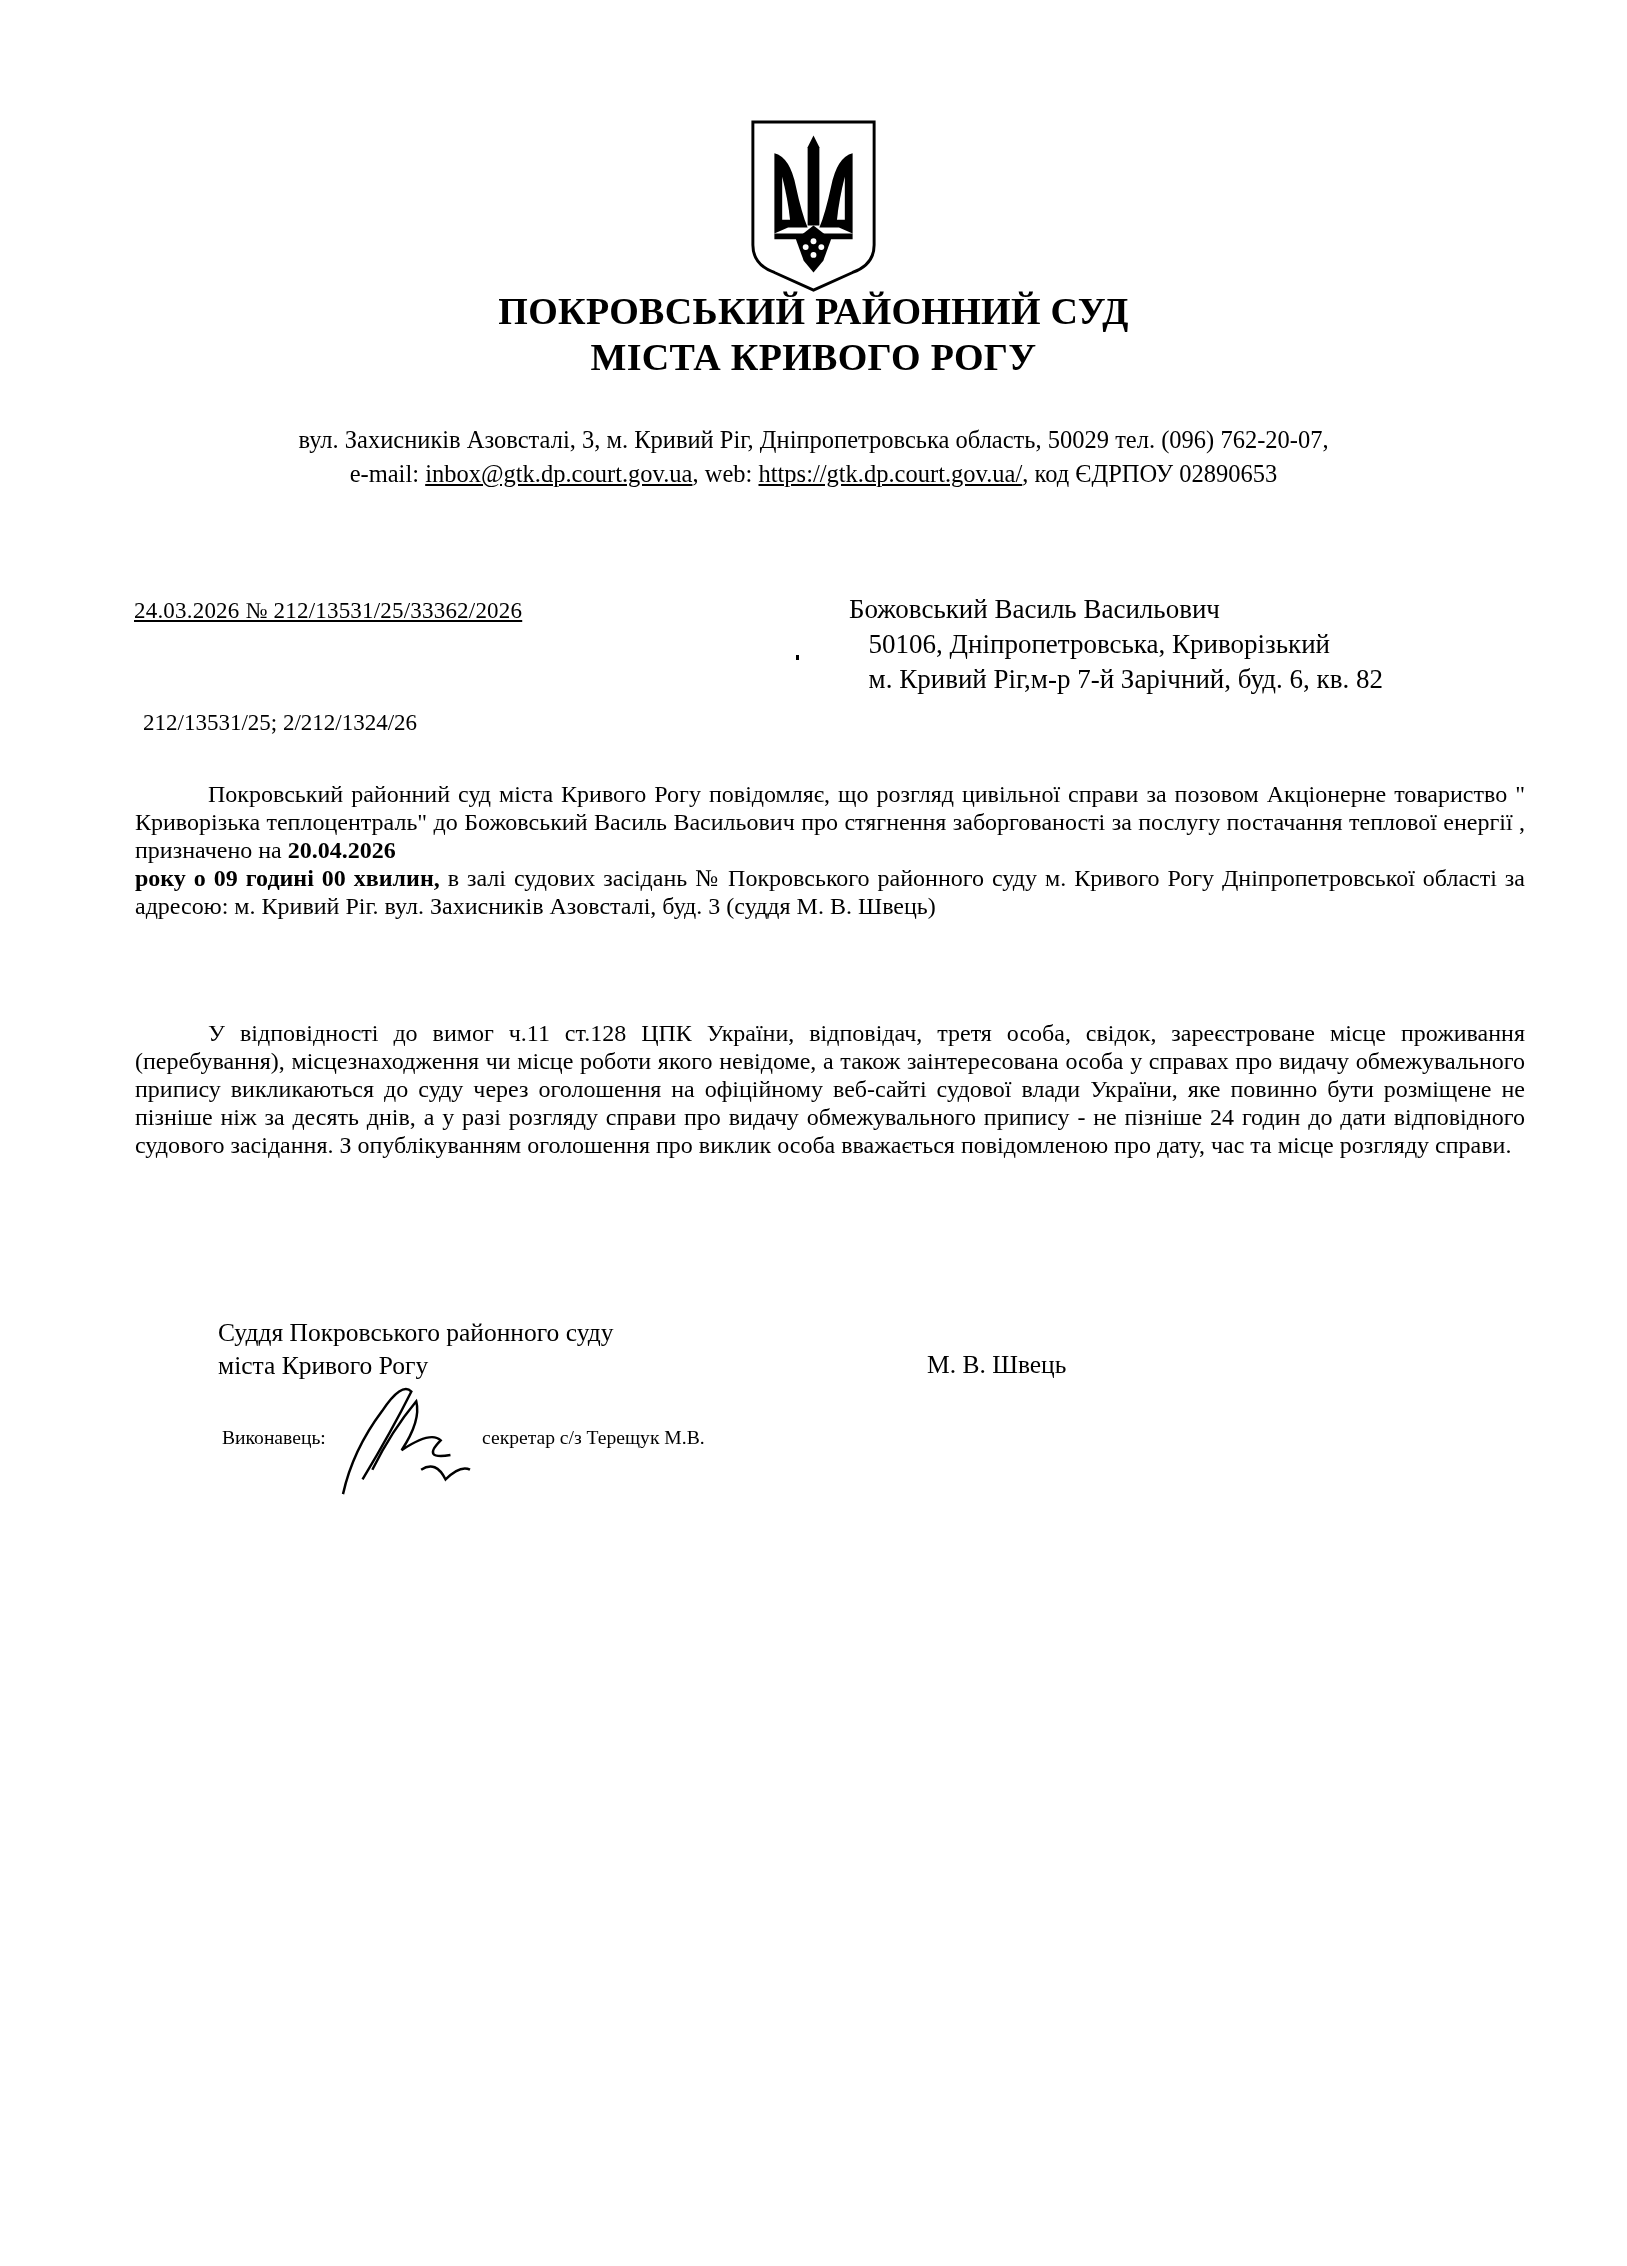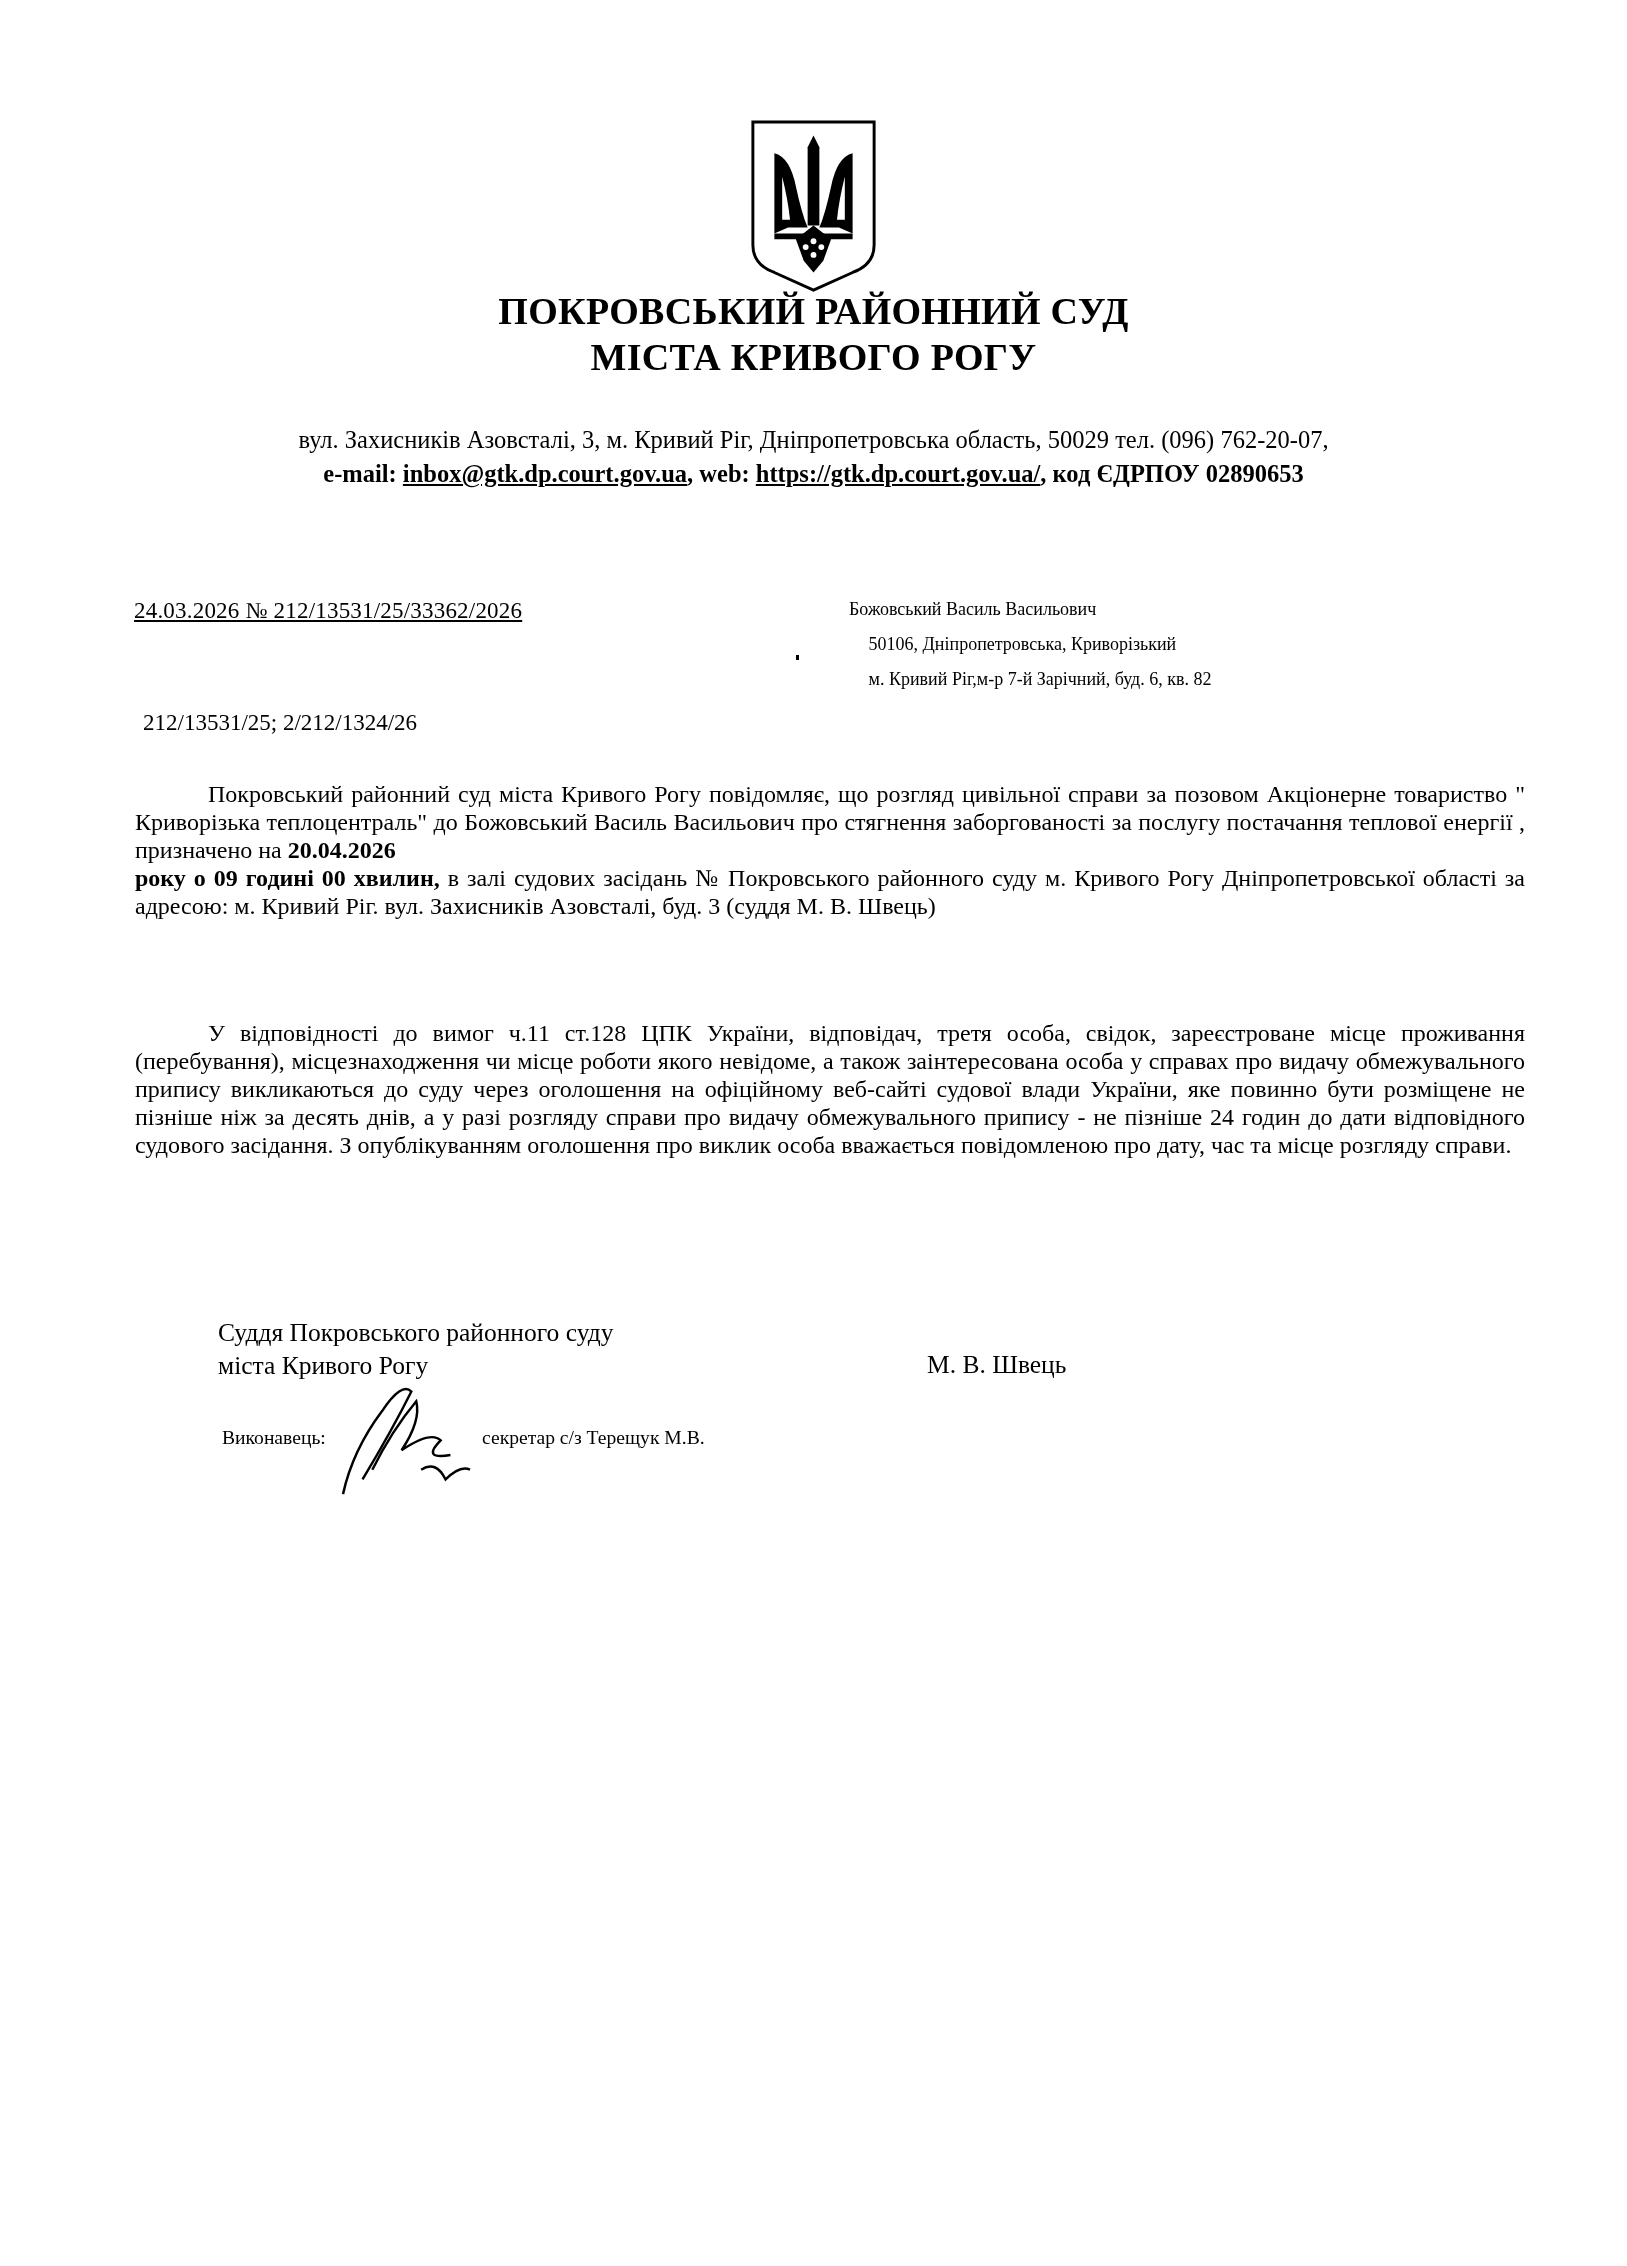--- a/index.html
+++ b/index.html
@@ -14,28 +14,28 @@
       position: absolute; left: 0; width: 1627px; text-align: center;
       font-weight: bold; font-size: 38px; line-height: 45px; letter-spacing: 0.3px;
     }
     .court-title.l1 { top: 289px; }
     .court-title.l2 { top: 335px; }
     .contacts {
       position: absolute; left: 0; width: 1627px; text-align: center;
       font-size: 24.5px; line-height: 33px;
     }
     .contacts.l1 { top: 423px; }
-    .contacts.l2 { top: 457px; font-weight: bold; }
+    .contacts.l2 { top: 457px; }
     .u { text-decoration: underline; }
     .outref {
       position: absolute; left: 134px; top: 598px; font-size: 23px;
       text-decoration: underline; letter-spacing: 0.2px;
     }
     .caseref { position: absolute; left: 143px; top: 710px; font-size: 23px; }
-    .addressee { position: absolute; left: 849px; top: 592px; font-size: 18px; line-height: 35px; }
+    .addressee { position: absolute; left: 849px; top: 592px; font-size: 27px; line-height: 35px; }
     .addressee .line2 { padding-left: 19.6px; }
     .addressee .line3 { padding-left: 19.6px; }
     .dot { position: absolute; left: 796px; top: 655px; width: 2.9px; height: 4.9px; background: #000; }
     .body-text {
       position: absolute; left: 135px; width: 1390px; font-size: 24px; line-height: 28px;
       text-align: justify;
     }
     .para1 { top: 780px; }
     .para2 { top: 1019px; }
     .indent { display: inline-block; width: 73px; }

